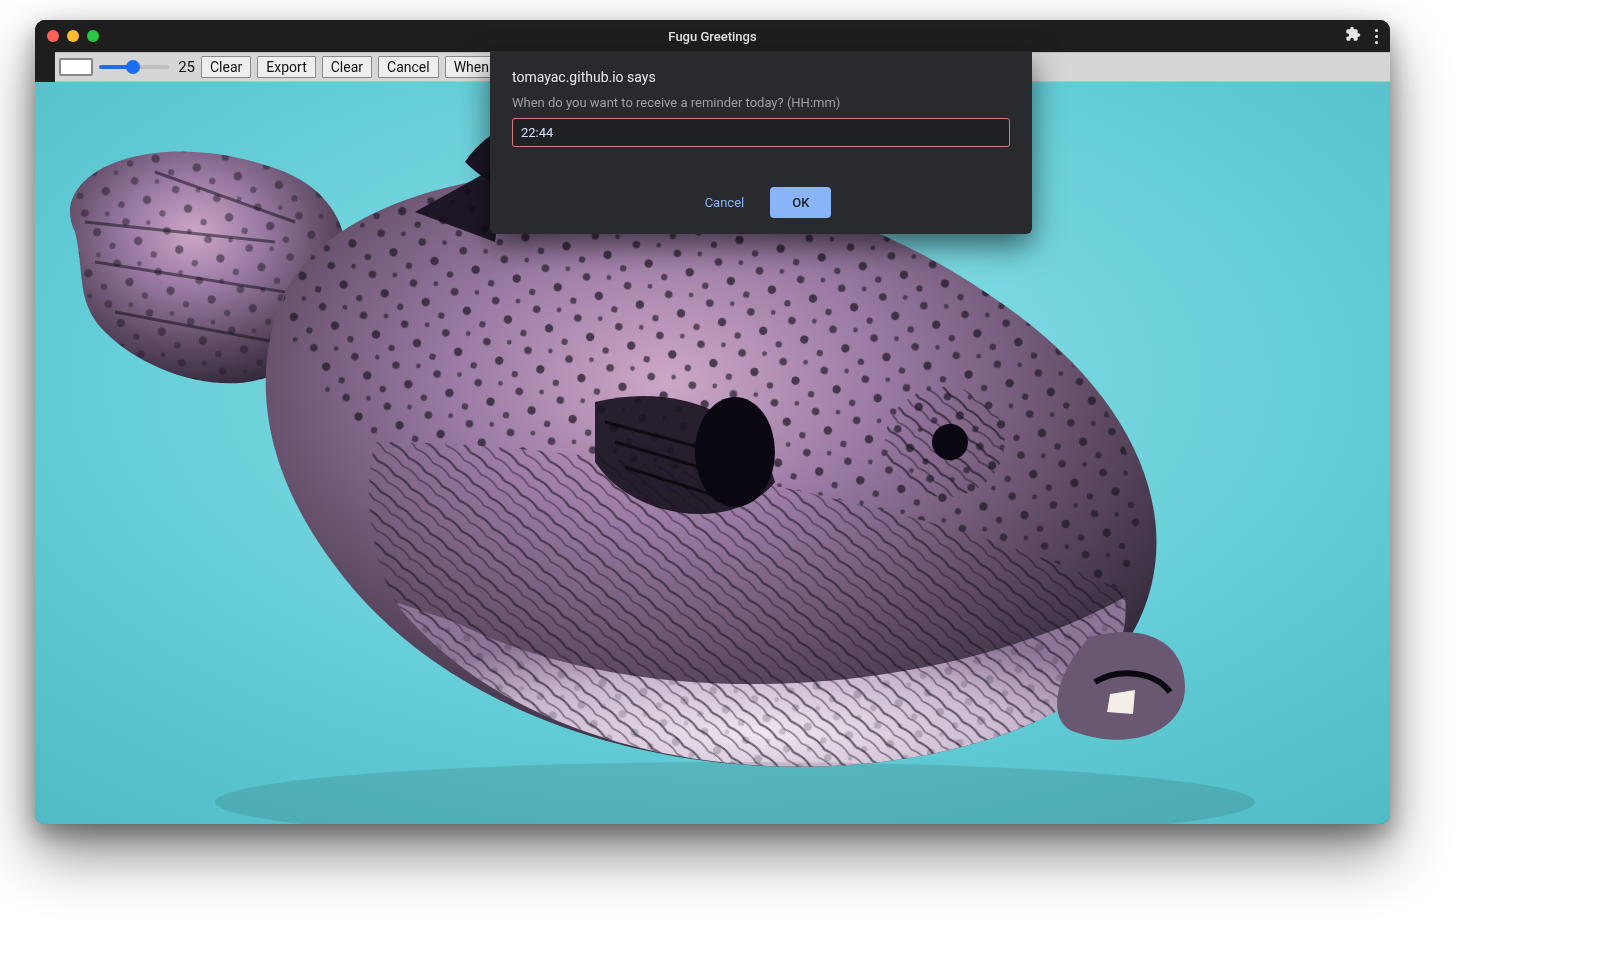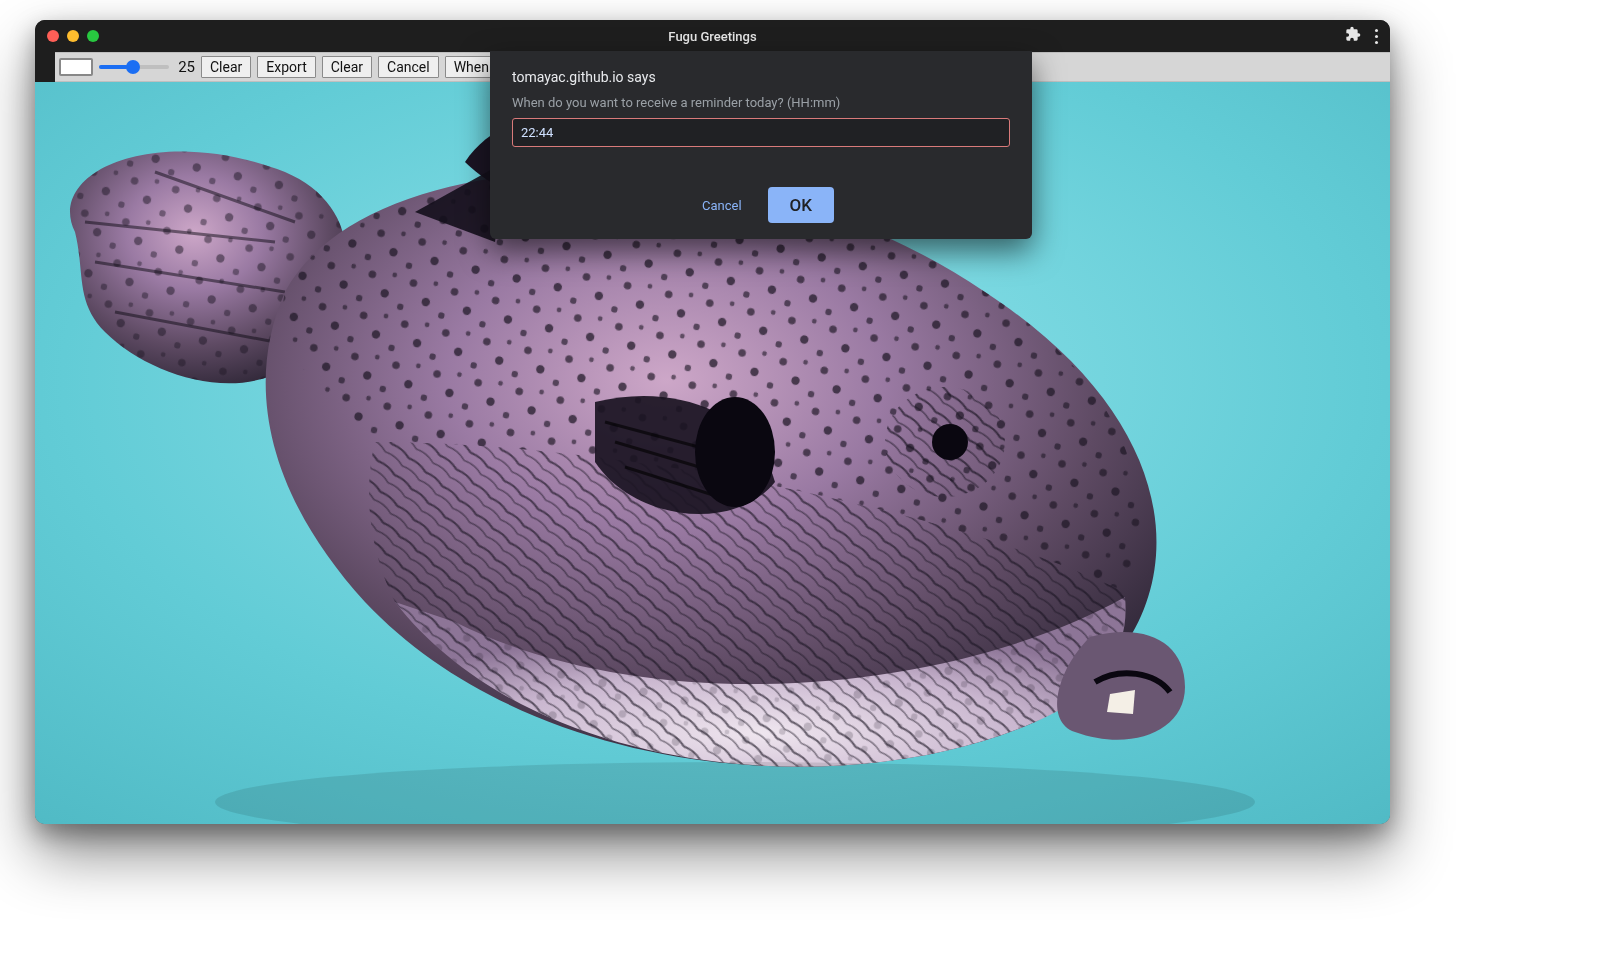--- a/index.html
+++ b/index.html
@@ -163,21 +163,21 @@
     display: flex; justify-content: center; gap: 12px;
     margin-top: 40px;
   }
   .dialog .cancel {
     background: transparent; border: none; color: #8ab4f8;
     font-size: 13px; padding: 8px 14px; cursor: pointer;
     font-family: inherit;
   }
   .dialog .ok {
     background: #8ab4f8; border: none; color: #202124;
-    font-size: 17px; padding: 8px 22px; border-radius: 4px; cursor: pointer;
+    font-size: 13px; padding: 8px 22px; border-radius: 4px; cursor: pointer;
     font-family: inherit; font-weight: 500;
   }
 </style>
 </head>
 <body>
 
 <div class="stage">
   <div class="window">
 
     <div class="titlebar">

